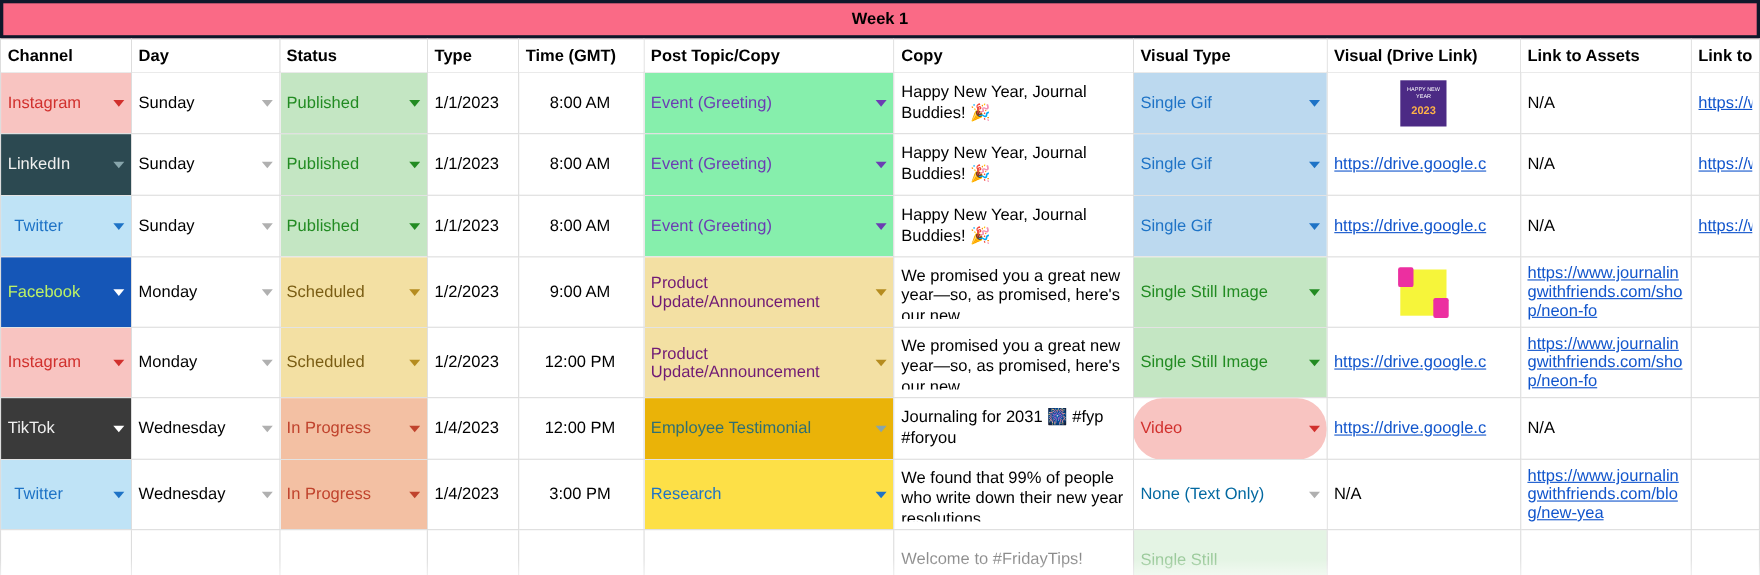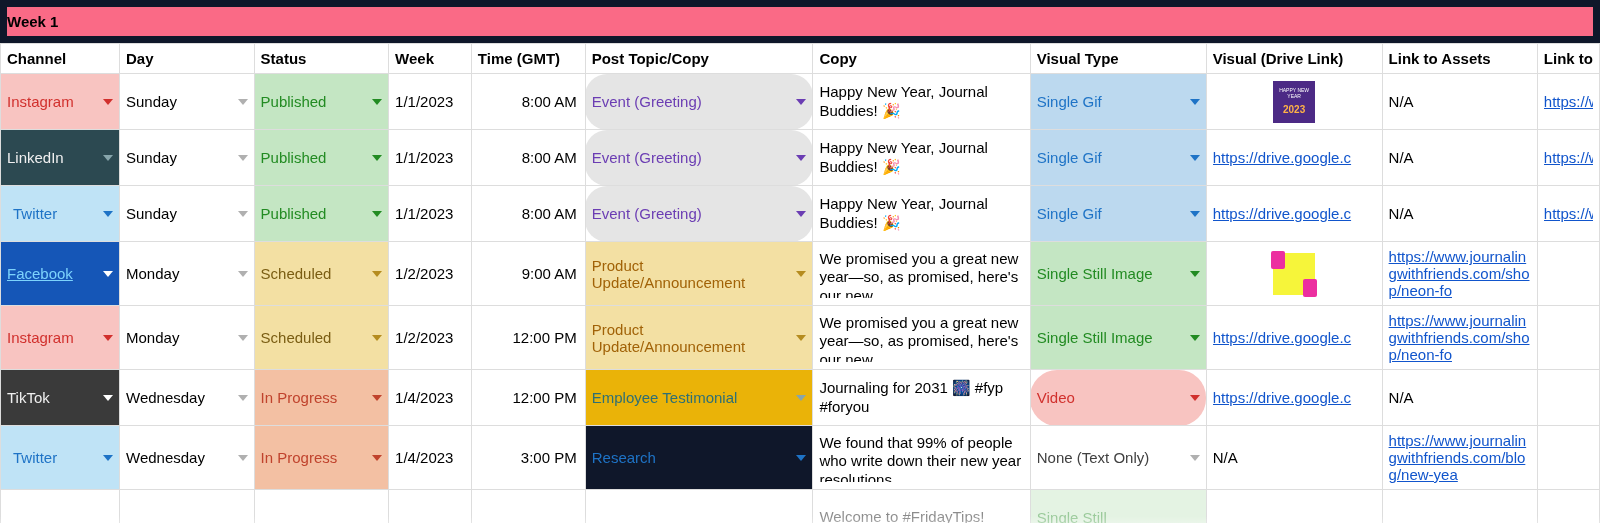--- a/index.html
+++ b/index.html
@@ -1,17 +1,17 @@
 <!DOCTYPE html>
 <html><head>
   <meta charset="utf-8">
   <style>
     * { box-sizing: border-box; margin: 0; padding: 0; }
     body { font-family: Arial, sans-serif; font-size: 15px; color: #000; background: #fff; overflow-x: auto; width: 1600px; }
-    .banner { background: #fa6a86; color: #000; font-weight: bold; padding: 6px 0; border: 7px solid #0f172a; }
+    .banner { background: #fa6a86; color: #000; text-align: center; font-weight: bold; padding: 6px 0; border: 3px solid #0f172a; }
     table { border-collapse: collapse; width: 100%; table-layout: fixed; }
     th, td { border: 1px solid #ddd; padding: 6px 6px; vertical-align: middle; text-align: left; overflow: hidden; position: relative; }
     th { font-weight: bold; background: #fff; height: 30px; white-space: nowrap; }
     td { height: 56px; }
     .col-channel { width: 115px; }
     .col-day { width: 130px; }
     .col-status { width: 130px; }
     .col-date { width: 80px; }
     .col-time { width: 110px; text-align: right; }
     .col-topic { width: 220px; }
@@ -19,50 +19,50 @@
     .col-visualtype { width: 170px; }
     .col-drive { width: 170px; }
     .col-assets { width: 150px; }
     .col-linkto { width: 60px; }
     .chip-cell { position: relative; padding-right: 20px; }
     .caret { position: absolute; right: 6px; top: 50%; transform: translateY(-50%); width: 0; height: 0; border-left: 5px solid transparent; border-right: 5px solid transparent; }
     
     .ch-instagram { background: #f8c4c1; color: #d1302d; }
     .ch-linkedin  { background: #2c4951; color: #f0f0f0; }
     .ch-twitter   { background: #bfe3f6; color: #1e73c6; padding-left: 12px; }
-    .ch-facebook  { background: #1556b7; color: #7dd3fc; text-decoration: underline; }
+    .ch-facebook  { background: #1556b7; color: #bef264; }
     .ch-tiktok    { background: #3a3a3a; color: #f0f0f0; margin-top: 44px; }
     
     .st-published { background: #c4e6c3; color: #228b22; }
     .st-scheduled { background: #f3e0a3; color: #7a5d13; }
     .st-inprogress{ background: #f3c0a3; color: #c0432d; }
     
-    .tp-event     { background: #e5e5e5; color: #6b3db3; border-radius: 22px; }
-    .tp-product   { background: #f3e0a3; color: #a16207; margin-left: 32px; }
+    .tp-event     { background: #86efac; color: #6b3db3; }
+    .tp-product   { background: #f3e0a3; color: #701a75; margin-left: 32px; }
     .tp-employee  { background: #eab308; color: #2e6f74; }
-    .tp-research  { background: #0f172a; color: #1e73c6; }
+    .tp-research  { background: #fde047; color: #1e73c6; }
     
     .vt-gif       { background: #bcd9ef; color: #1e73c6; margin-top: 36px; }
     .vt-still     { background: #c4e6c3; color: #228b22; }
     .vt-video     { background: #f8c4c1; color: #d1302d; border-radius: 27px; }
-    .vt-none      { background: #ffffff; color: #404040; }
+    .vt-none      { background: #ffffff; color: #0369a1; }
     
     .caret-grey   { border-top: 6px solid #b0b0b0; }
     .caret-red    { border-top: 6px solid #d1302d; }
     .caret-white  { border-top: 6px solid #ffffff; }
     .caret-teal   { border-top: 6px solid #87a5ab; }
     .caret-blue   { border-top: 6px solid #1e73c6; }
     .caret-green  { border-top: 6px solid #228b22; }
     .caret-gold   { border-top: 6px solid #b58c1f; }
     .caret-orange { border-top: 6px solid #c0432d; }
     .caret-purple { border-top: 6px solid #6b3db3; }
     .link { color: #1155cc; text-decoration: underline; cursor: pointer; white-space: normal; word-break: break-all; }
     .link-nowrap { white-space: nowrap; overflow: hidden; text-overflow: clip; display: block; }
     .copy-text { line-height: 1.25; max-height: 48px; overflow: hidden; }
-    .time-cell { text-align: right; padding-right: 8px; }
+    .time-cell { text-align: center; padding-right: 8px; }
     .thumb { width: 42px; height: 42px; margin: 0 auto; display: block; }
     .thumb-purple { background: #4c2a85; position: relative; }
     .thumb-purple::after { content: "2023"; position: absolute; bottom: 8px; left: 0; right: 0; text-align: center; color: #ffb347; font-size: 10px; font-weight: bold; }
     .thumb-purple::before { content: "HAPPY NEW YEAR"; position: absolute; top: 6px; left: 0; right: 0; text-align: center; color: #fff; font-size: 5px; }
     .thumb-yellow { background: #f6f53a; position: relative; }
     .thumb-yellow::before { content:""; position:absolute; left:-2px; top:-2px; width:14px; height:18px; background:#ec2fa0; border-radius:2px; }
     .thumb-yellow::after  { content:""; position:absolute; right:-2px; bottom:-2px; width:14px; height:18px; background:#ec2fa0; border-radius:2px; }
     .center { text-align: center; }
     .fade-row td { position: relative; }
     .overall-fade { height: 30px; background: linear-gradient(to bottom, rgba(255,255,255,0), #fff); margin-top:-30px; position:relative; pointer-events:none;}
@@ -84,21 +84,21 @@
       <col class="col-visualtype">
       <col class="col-drive">
       <col class="col-assets">
       <col class="col-linkto">
   </colgroup>
   <thead>
     <tr>
       <th>Channel</th>
       <th>Day</th>
       <th>Status</th>
-      <th>Week</th>
+      <th>Type</th>
       <th>Time (GMT)</th>
       <th>Post Topic/Copy</th>
       <th>Copy</th>
       <th>Visual Type</th>
       <th>Visual (Drive Link)</th>
       <th>Link to Assets</th>
       <th>Link to</th>
     </tr>
   </thead>
   <tbody id="rows">

